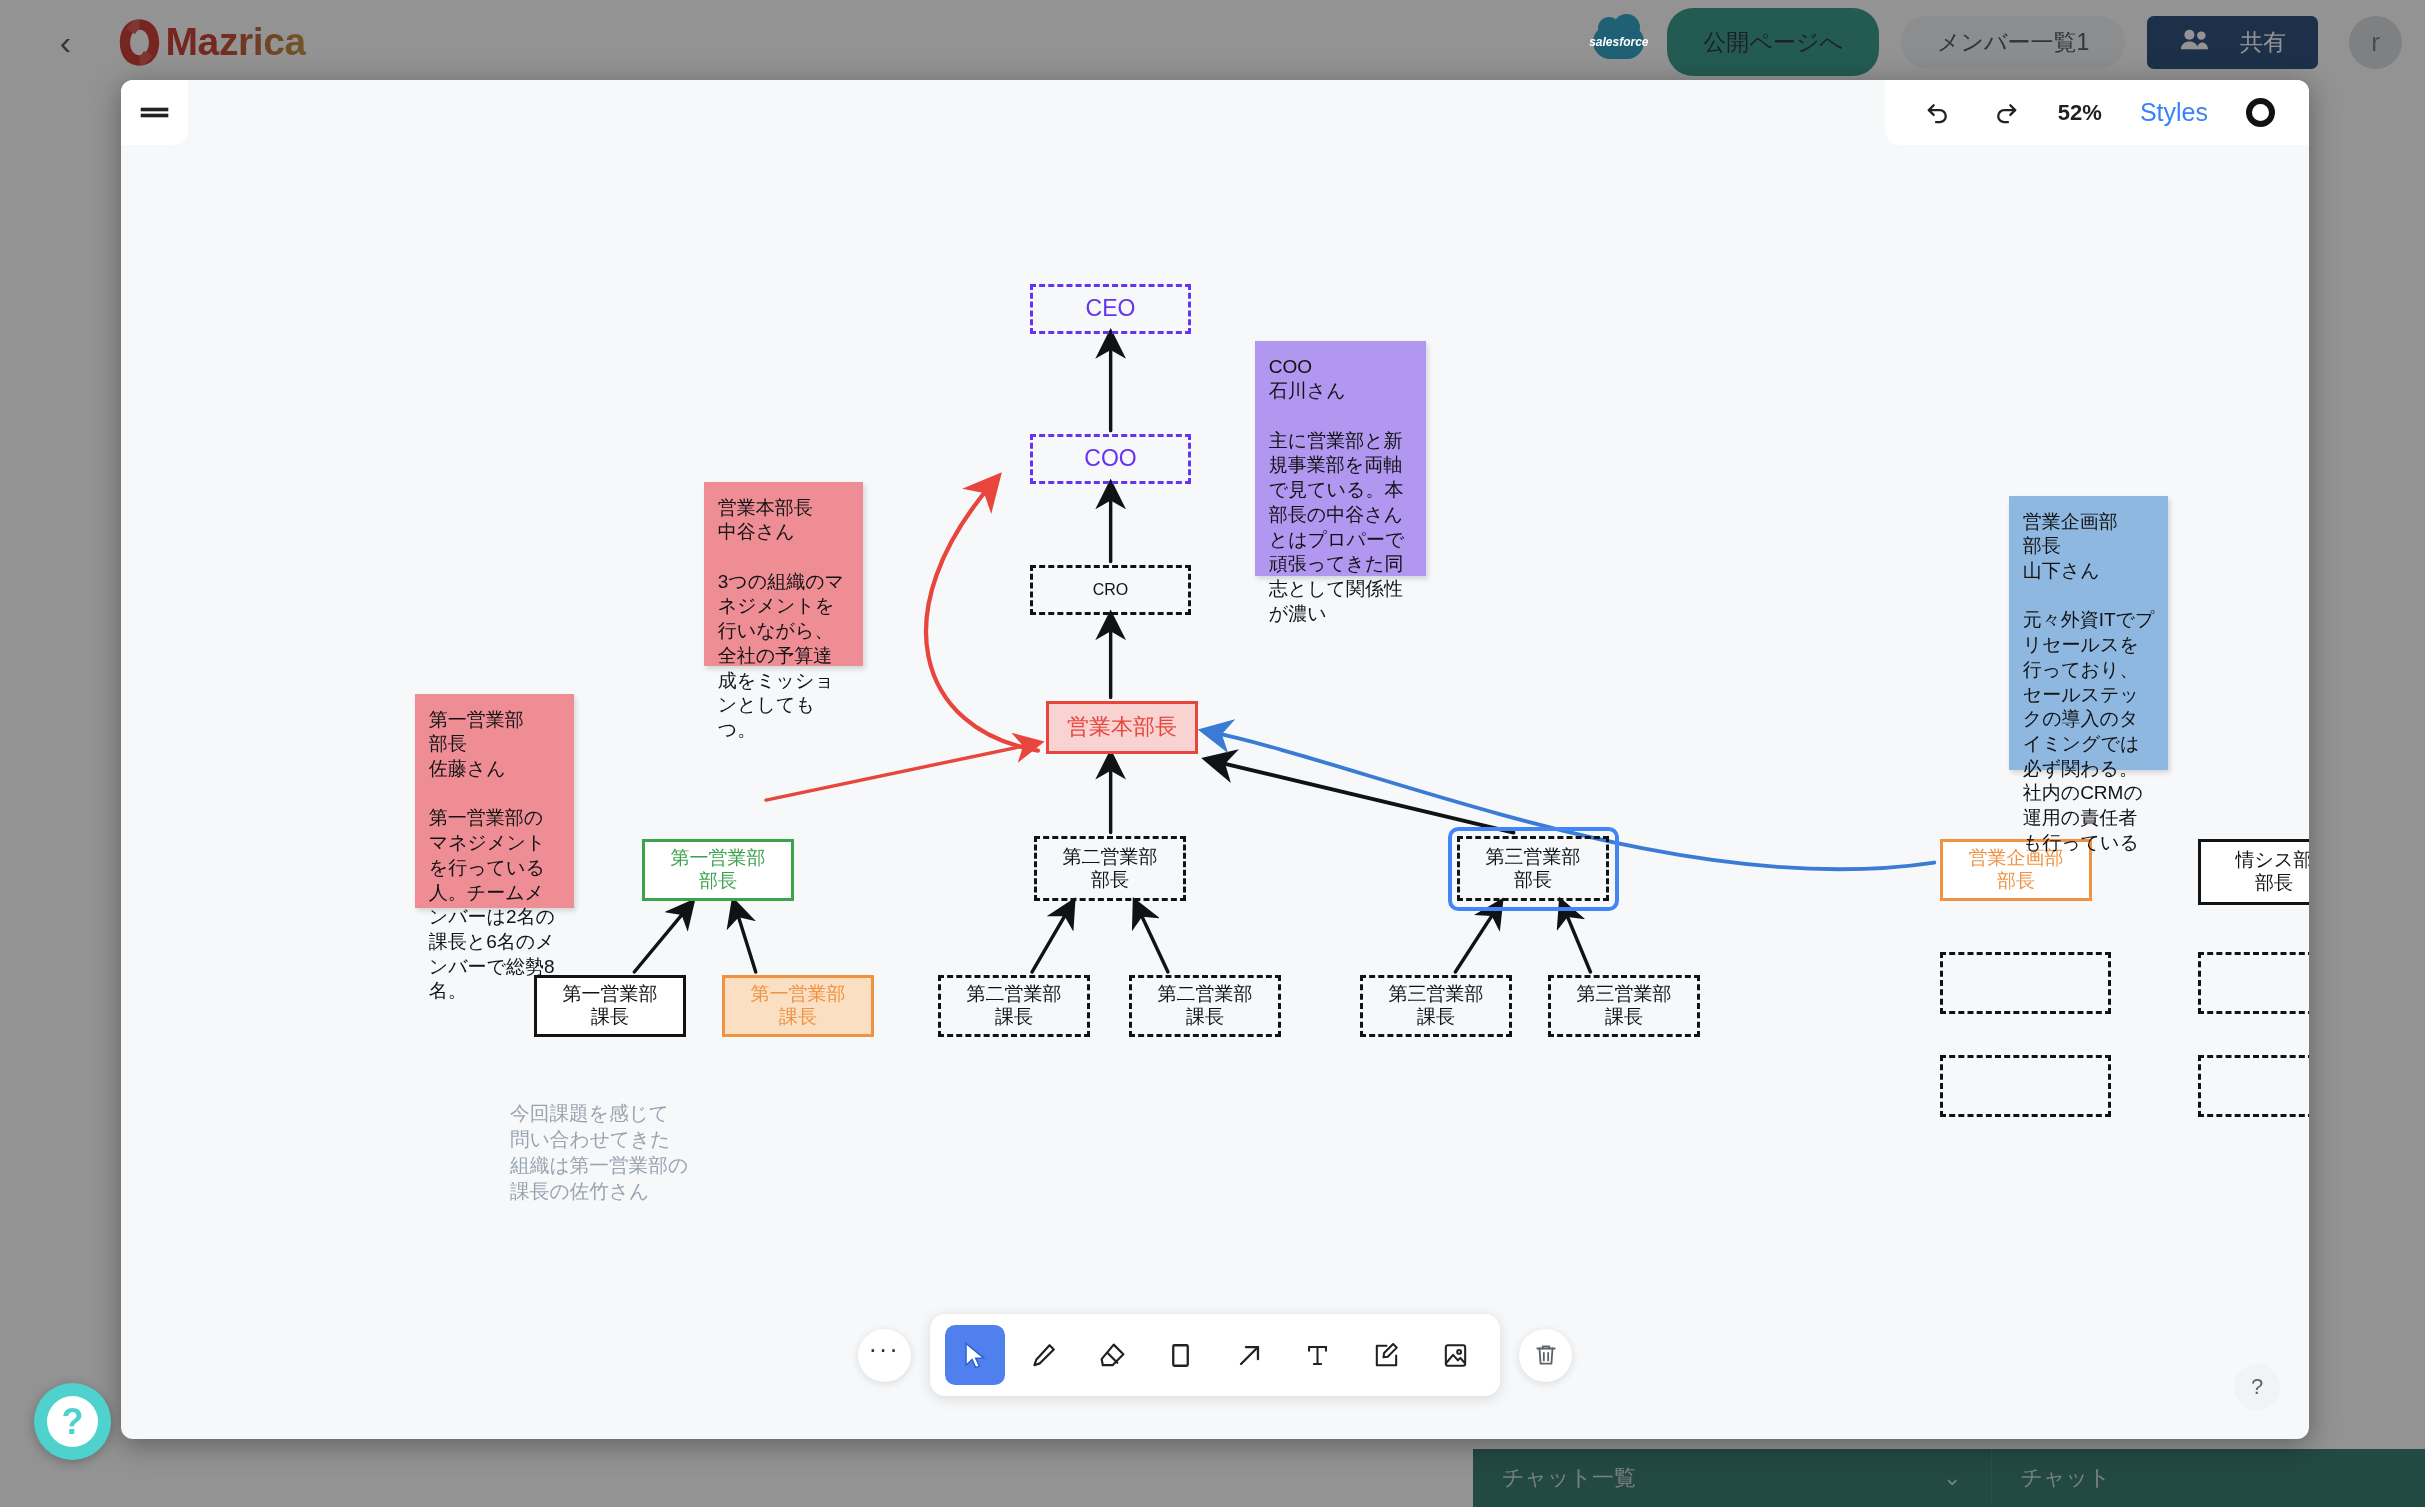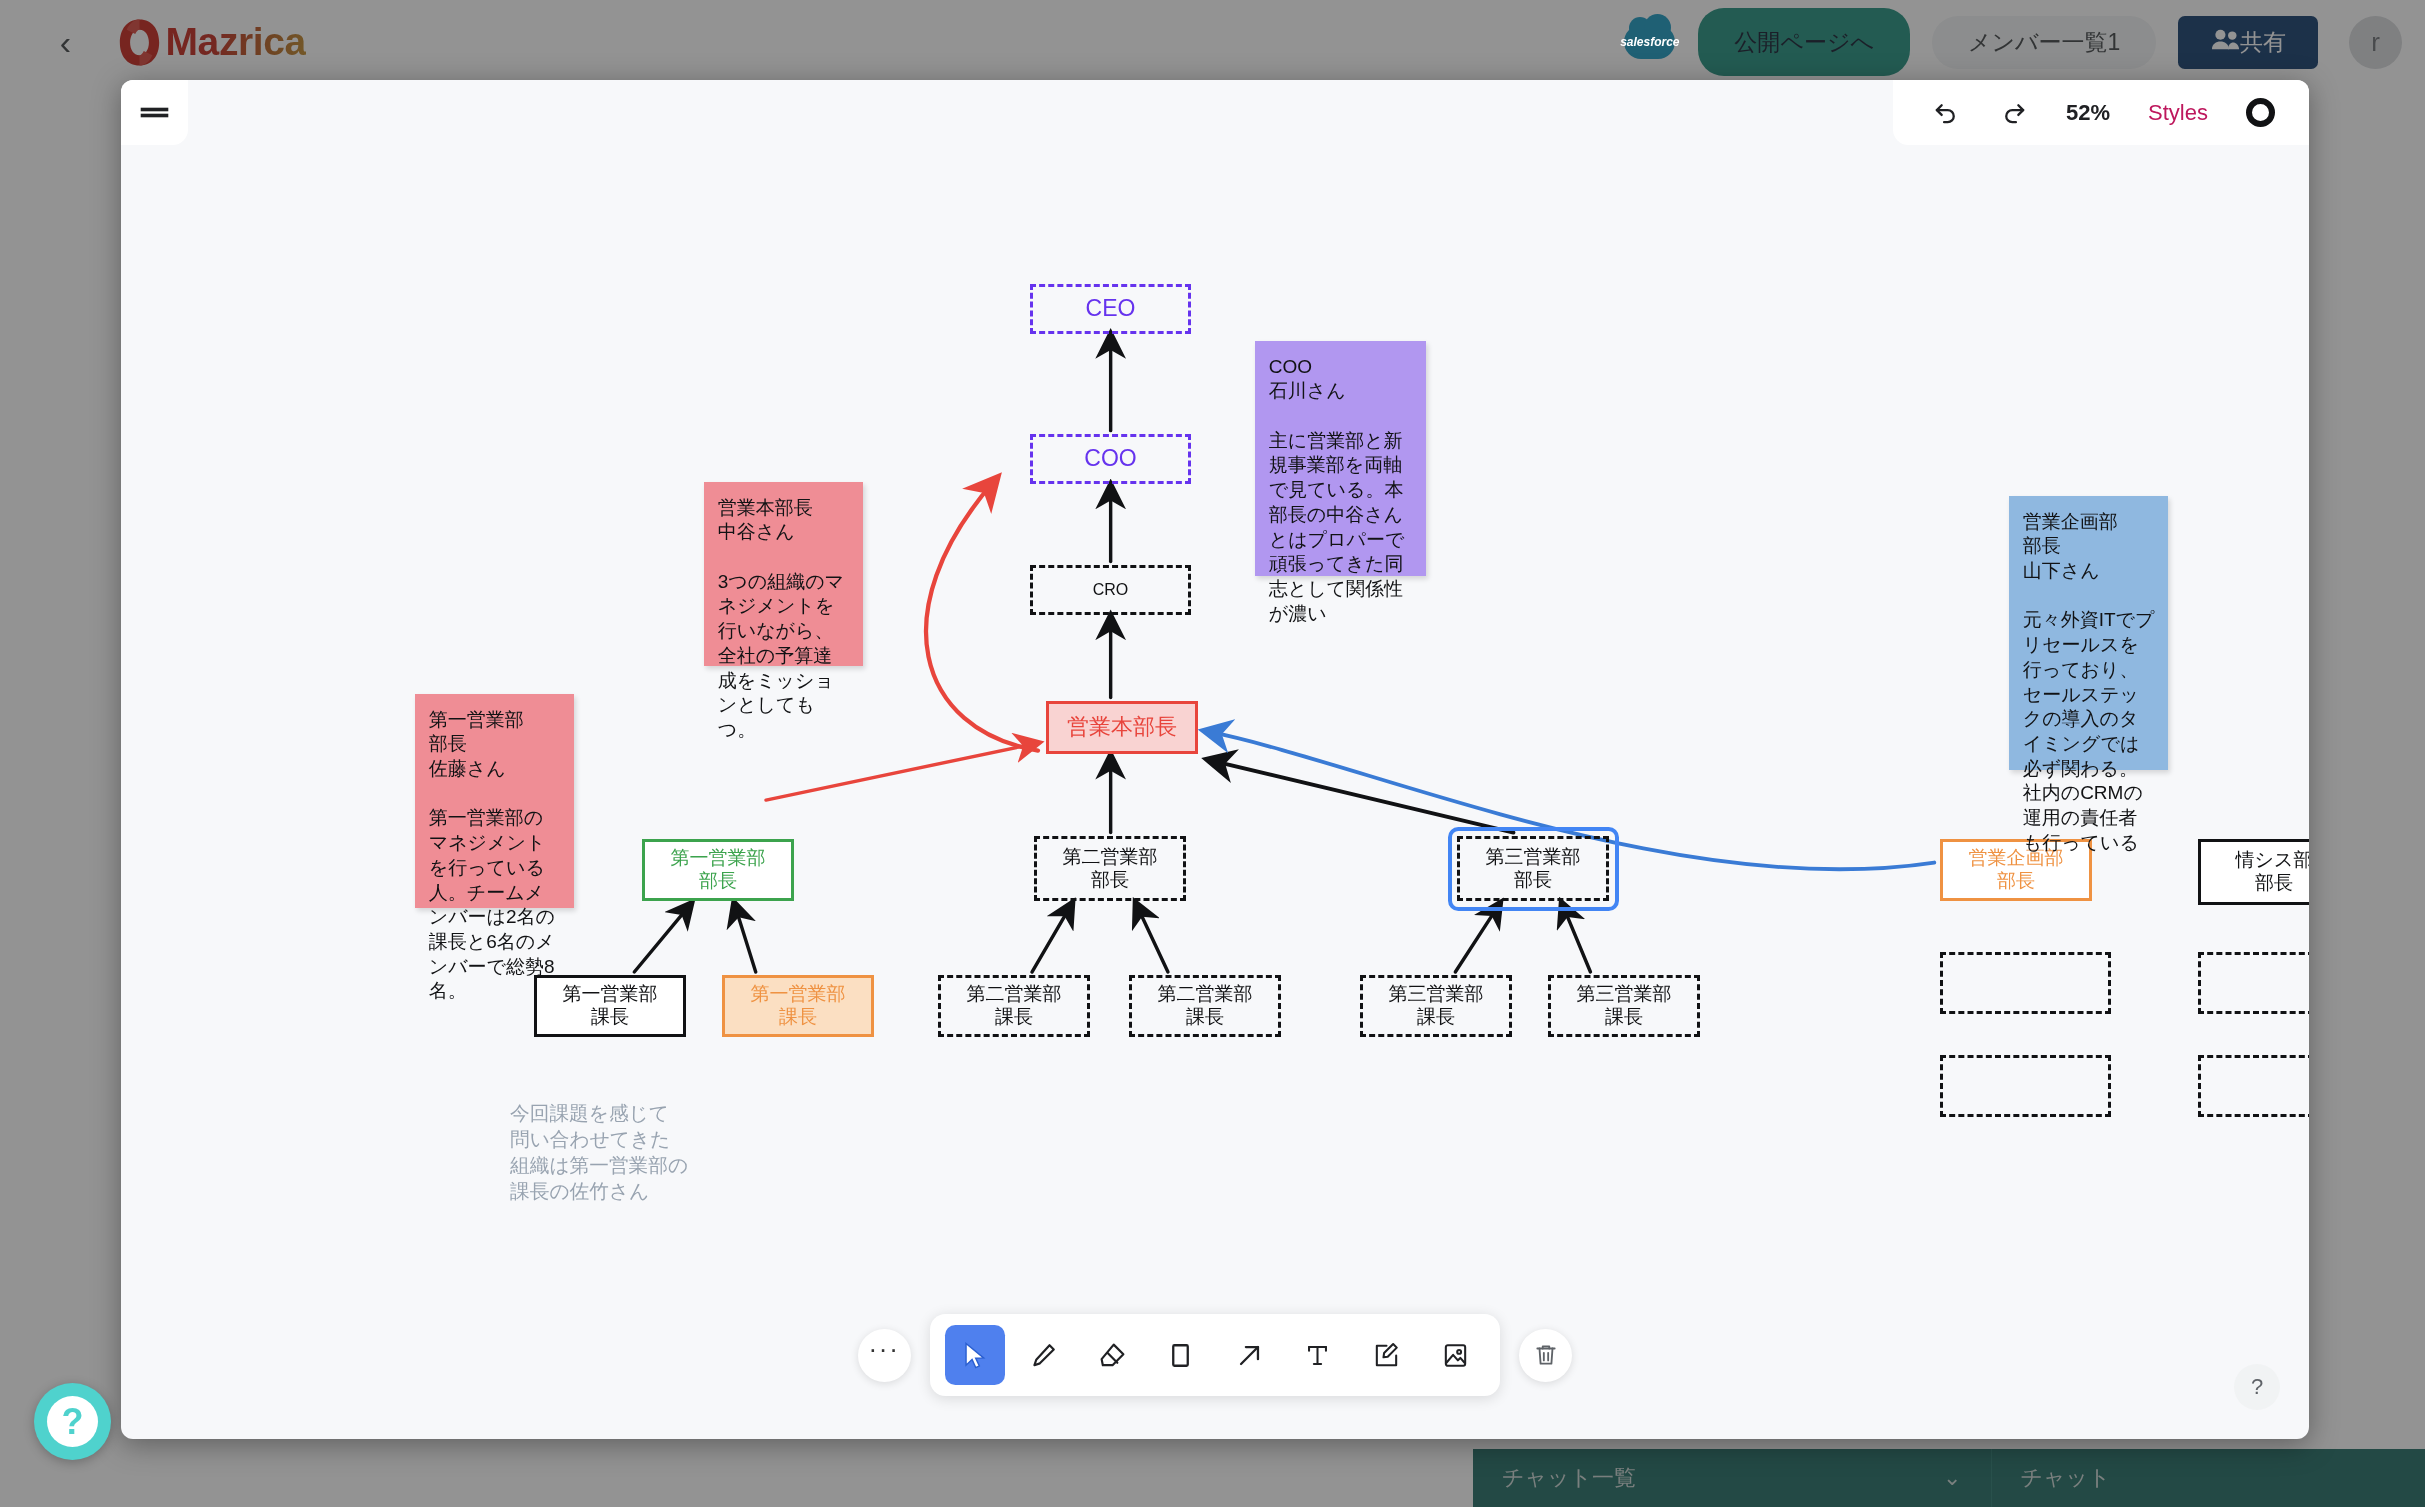--- a/index.html
+++ b/index.html
@@ -53,21 +53,21 @@
     font-family: "Liberation Sans", sans-serif;
   }
   .btn-members {
     background: #f1f3f4; color: #3c4043; border: none; border-radius: 26px;
     height: 53px; padding: 0 36px; font-size: 23px; cursor: pointer;
     font-family: "Liberation Sans", sans-serif;
   }
   .btn-share {
     background: #113a6b; color: #ffffff; border: none; border-radius: 6.8px;
     height: 53px; padding: 0 32.5px; font-size: 23px; cursor: pointer;
-    display: flex; align-items: center; gap: 0;
+    display: flex; align-items: center; gap: 31px;
     font-family: "Liberation Sans", sans-serif;
   }
   .avatar {
     width: 53px; height: 53px; border-radius: 50%; background: #d6d8db;
     color: #6b6f73; display: flex; align-items: center; justify-content: center;
     font-size: 26px; margin-left: 8.6px;
   }
 
   
   .chat-bar {
@@ -106,21 +106,21 @@
     margin: 3.4px 0; box-shadow: 0 0 0 0.3px #202124;
   }
   .wb-topright {
     position: absolute; right: 0px; top: 0px; height: 65px;
     background: #ffffff; border-bottom-left-radius: 15.4px;
     display: flex; align-items: center; gap: 38px; padding: 0 34px 0 39px;
     z-index: 20;
   }
   .wb-icon-btn { cursor: pointer; display: flex; align-items: center; justify-content: center;}
   .wb-zoom { font-size: 22px; color: #202124; font-weight: 600; cursor: pointer; }
-  .wb-styles { font-size: 22px; color: #be185d; cursor: pointer; }
+  .wb-styles { font-size: 25px; color: #3b82f6; cursor: pointer; }
   .wb-style-swatch {
     width: 29px; height: 29px; border-radius: 50%;
     border: 6px solid #111214; background: #fff; cursor: pointer;
   }
 
   
   #wb-canvas { position: absolute; inset: 0; }
   #wb-svg { position: absolute; left:0; top:0; width: 2188px; height: 1359px; }
 
   .node {

